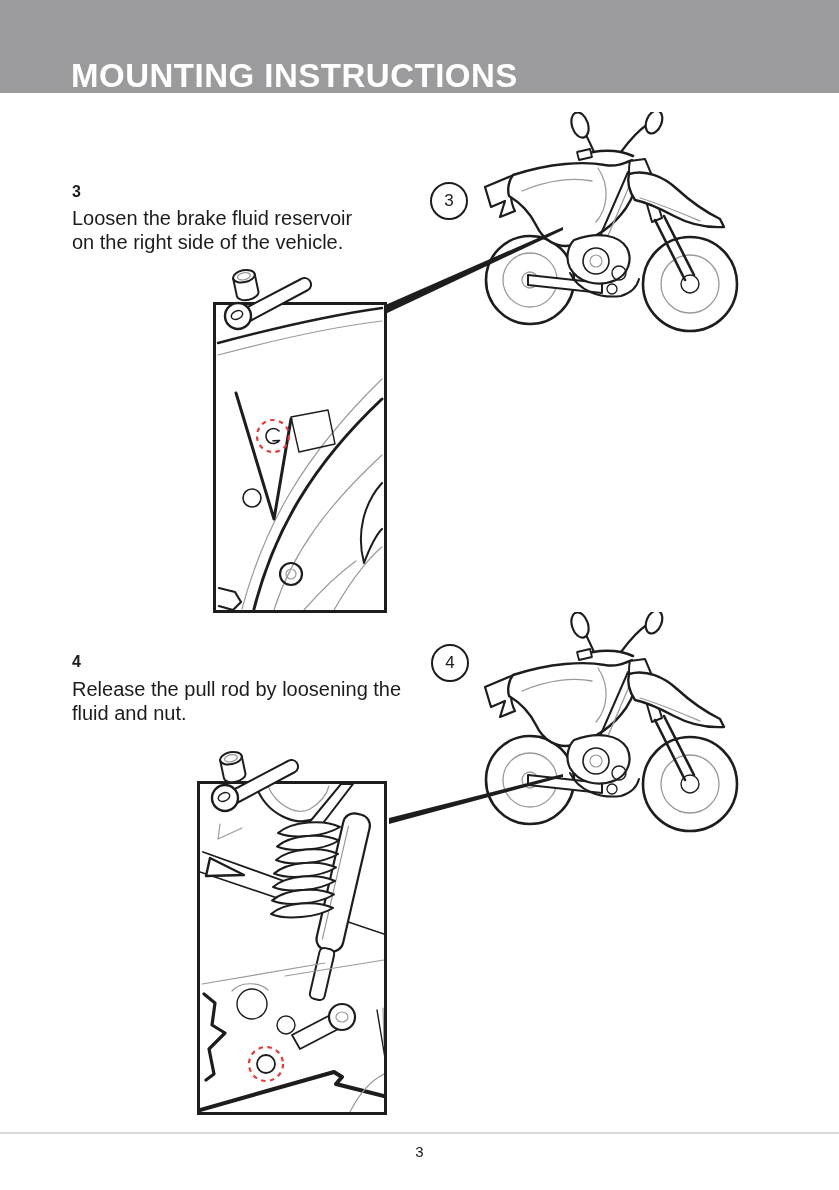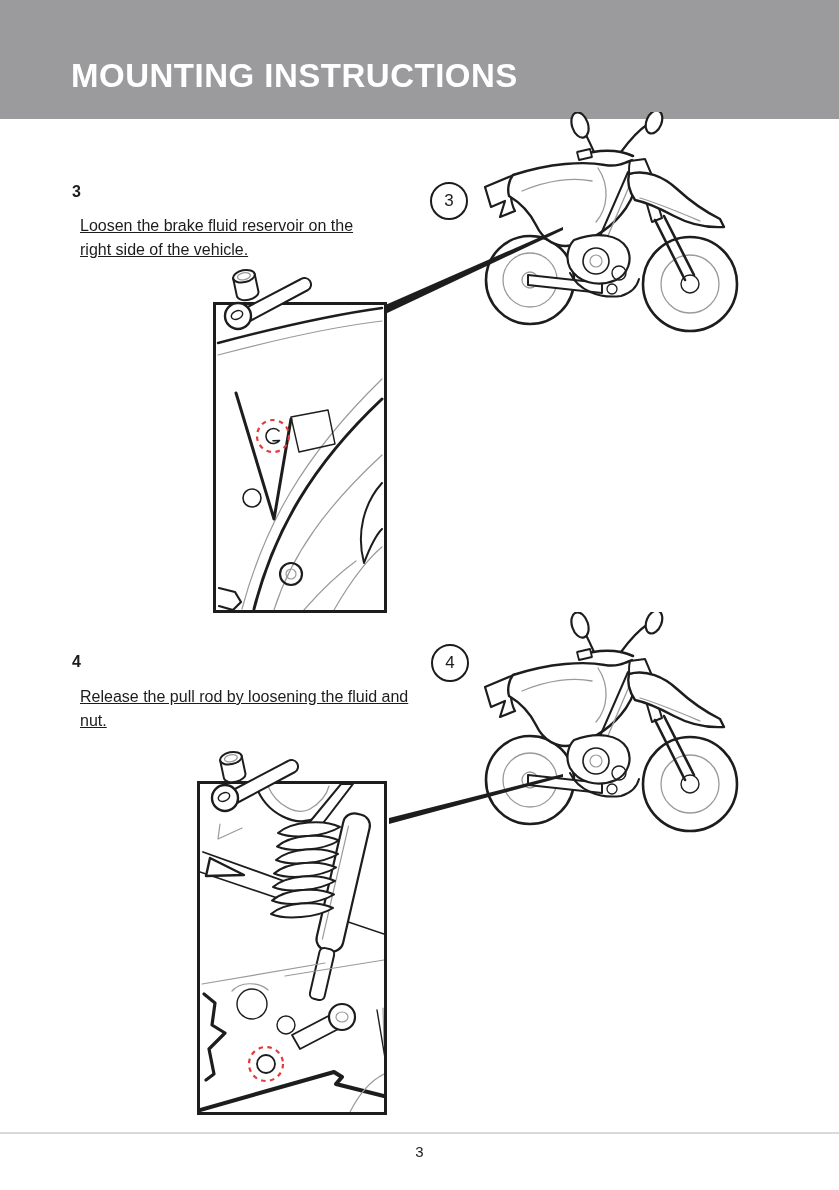--- a/index.html
+++ b/index.html
@@ -3,25 +3,25 @@
 <meta charset="utf-8">
 <style>
   :root{
     --header-bg:#9b9b9d; --header-text:#ffffff; --text-color:#1c1c1c;
     --line-dark:#1d1d1d; --line-light:#9a9a9a; --highlight:#e43a3c;
     --divider:#d9d9d9; --page-bg:#ffffff;
   }
   html,body{margin:0;padding:0;background:#fff;}
   .page{position:relative;width:839px;height:1190px;background:var(--page-bg);
         font-family:"Liberation Sans","DejaVu Sans",sans-serif;color:var(--text-color);overflow:hidden;}
-  .header{position:absolute;left:0;top:0;width:839px;height:119px;background:var(--header-bg);}
+  .header{position:absolute;left:0;top:0;width:839px;height:93px;background:var(--header-bg);}
   .header .title{position:absolute;left:71px;top:59px;margin:0;font-size:33px;font-weight:bold;
         letter-spacing:.5px;line-height:1;color:var(--header-text);white-space:nowrap;}
   .step-number{position:absolute;font-size:16px;font-weight:bold;line-height:1;}
-  .step-text{position:absolute;margin:8px;font-size:16px;line-height:24px;text-decoration:underline;}
+  .step-text{position:absolute;margin:0;font-size:20px;line-height:24px;}
   .callout{position:absolute;width:38px;height:38px;box-sizing:border-box;border:2px solid #1c1c1c;
         border-radius:50%;display:flex;align-items:center;justify-content:center;
         font-size:17px;background:#fff;}
   .abs{position:absolute;}
   .detail-box{position:absolute;box-sizing:border-box;border:3px solid var(--line-dark);background:#fff;}
   .detail-box svg{display:block;width:100%;height:100%;}
   .divider{position:absolute;left:0;top:1132px;width:839px;height:2px;background:var(--divider);}
   .page-num{position:absolute;left:0;top:1143px;width:100%;text-align:center;font-size:15px;}
   svg .ln{stroke:var(--line-dark);fill:none;stroke-linecap:round;stroke-linejoin:round;}
   svg .lnf{stroke:var(--line-dark);fill:#fff;stroke-linecap:round;stroke-linejoin:round;}

